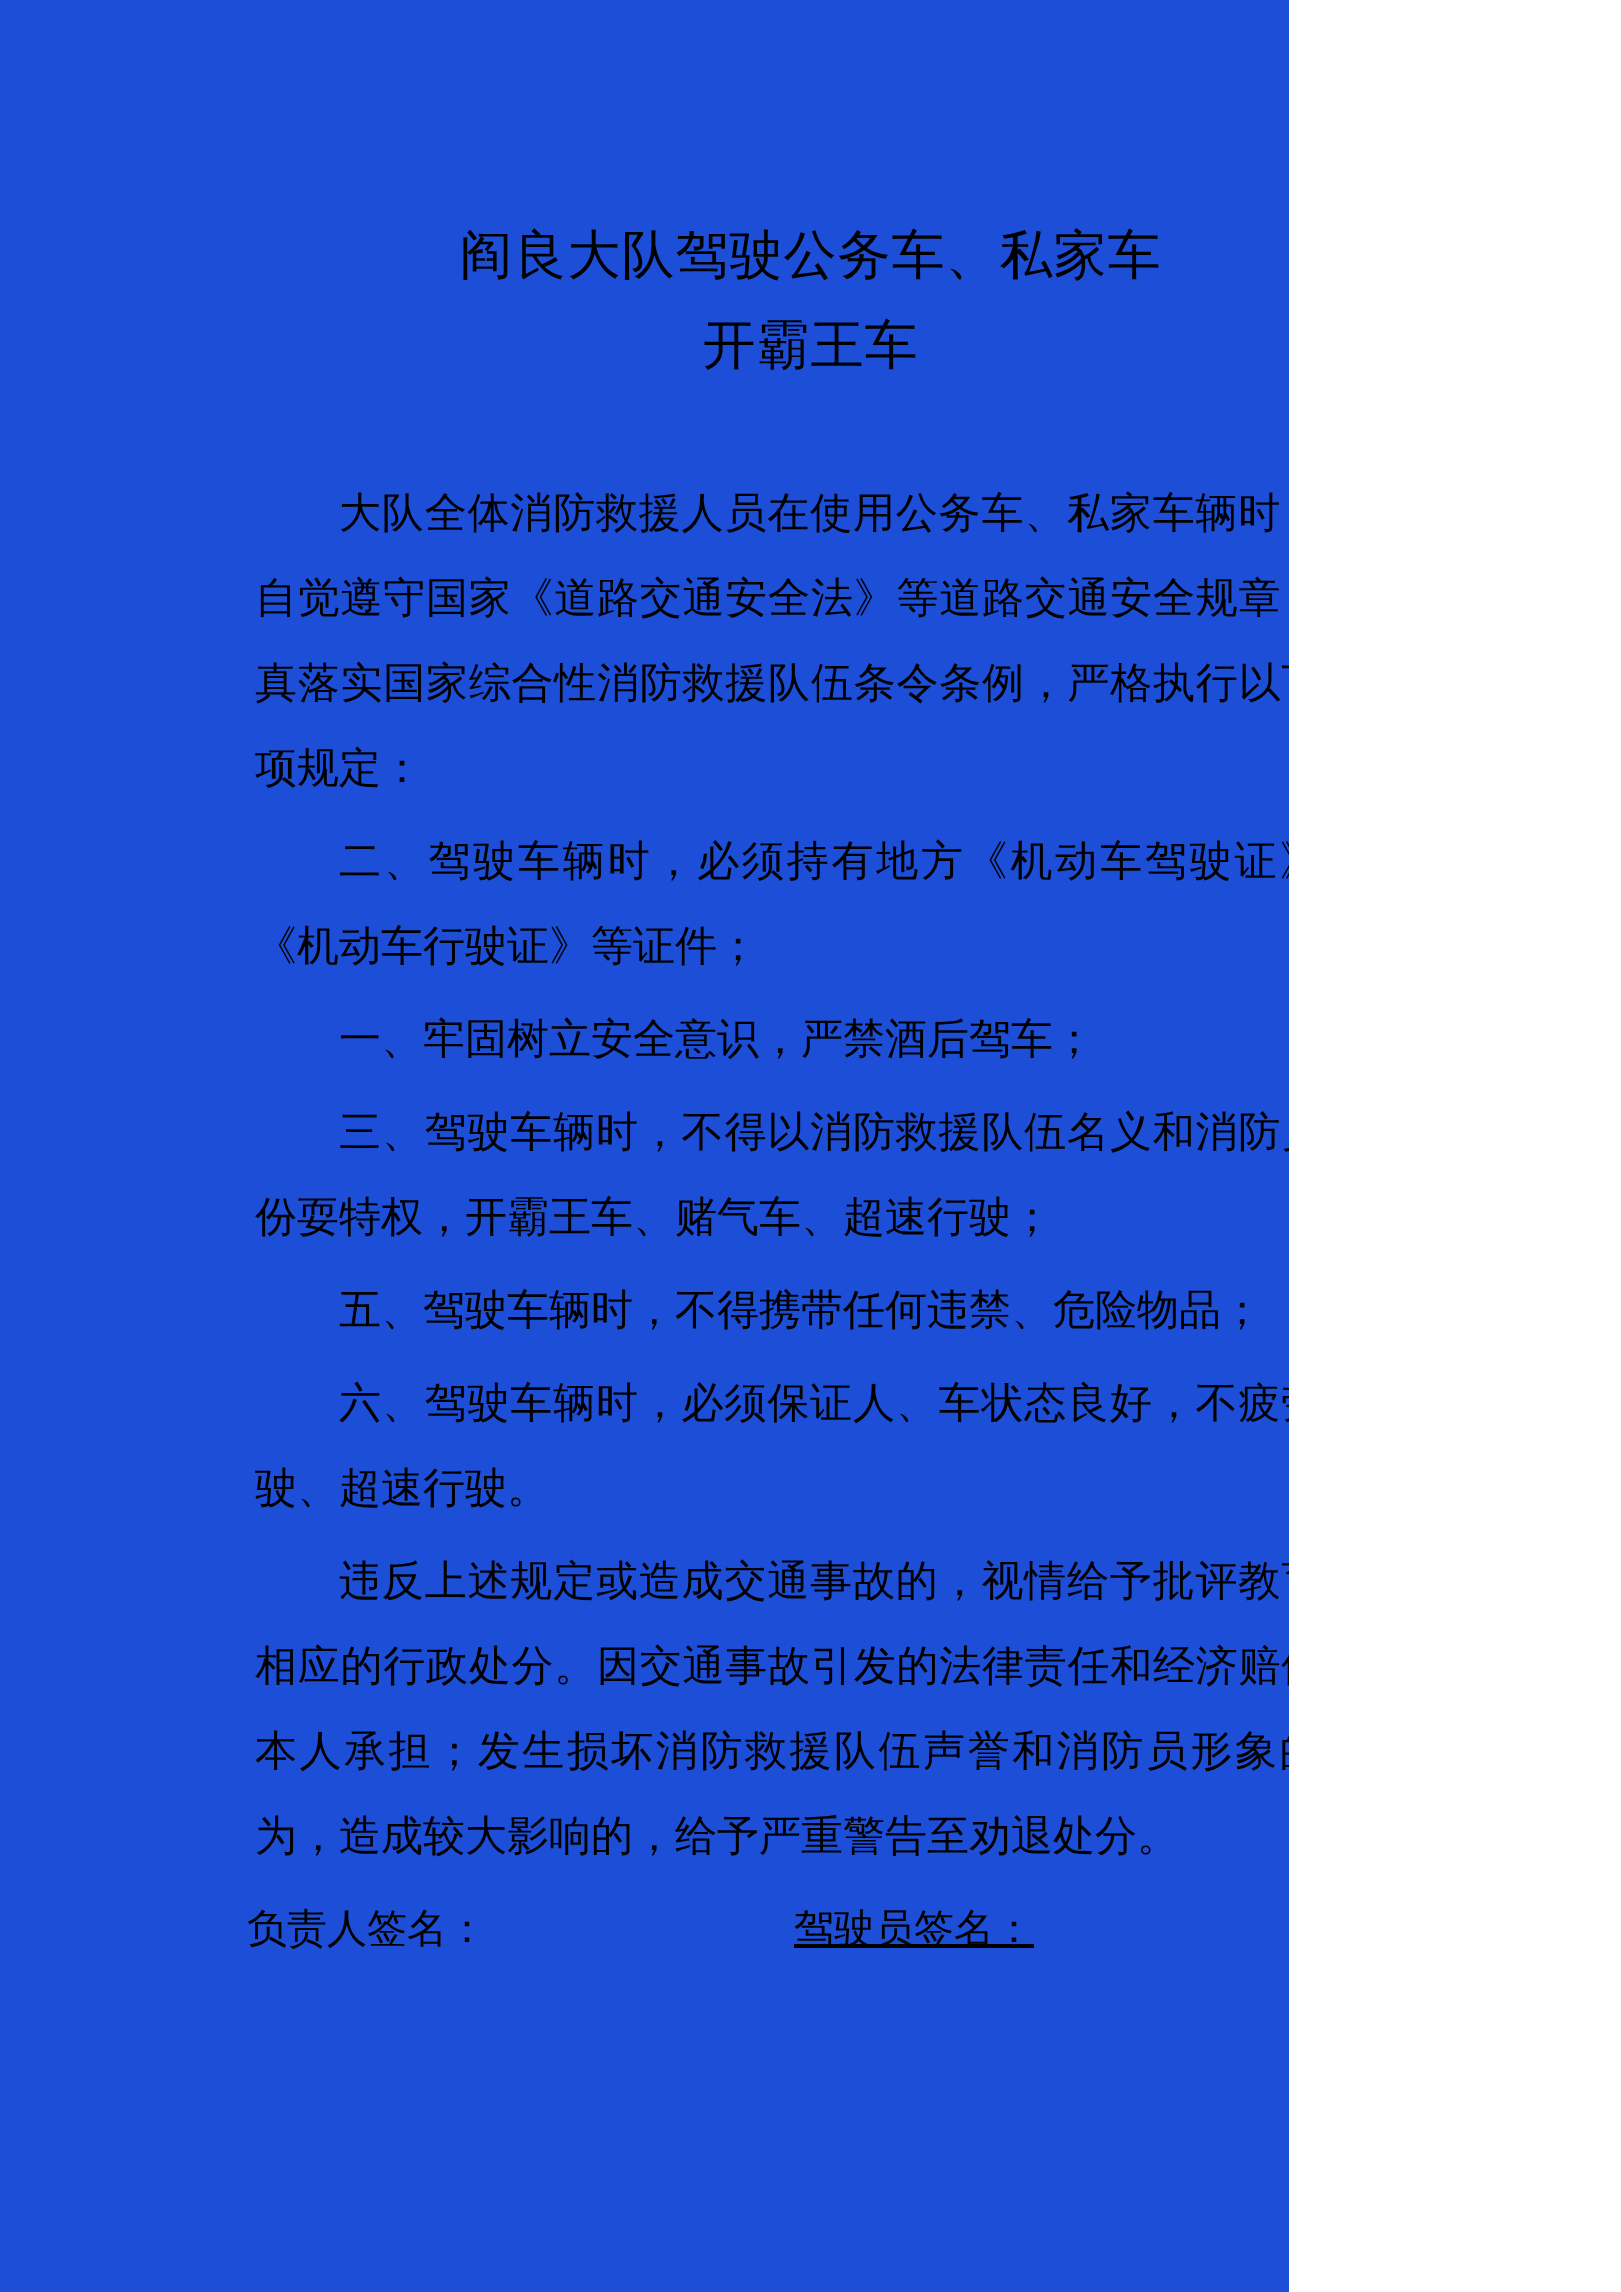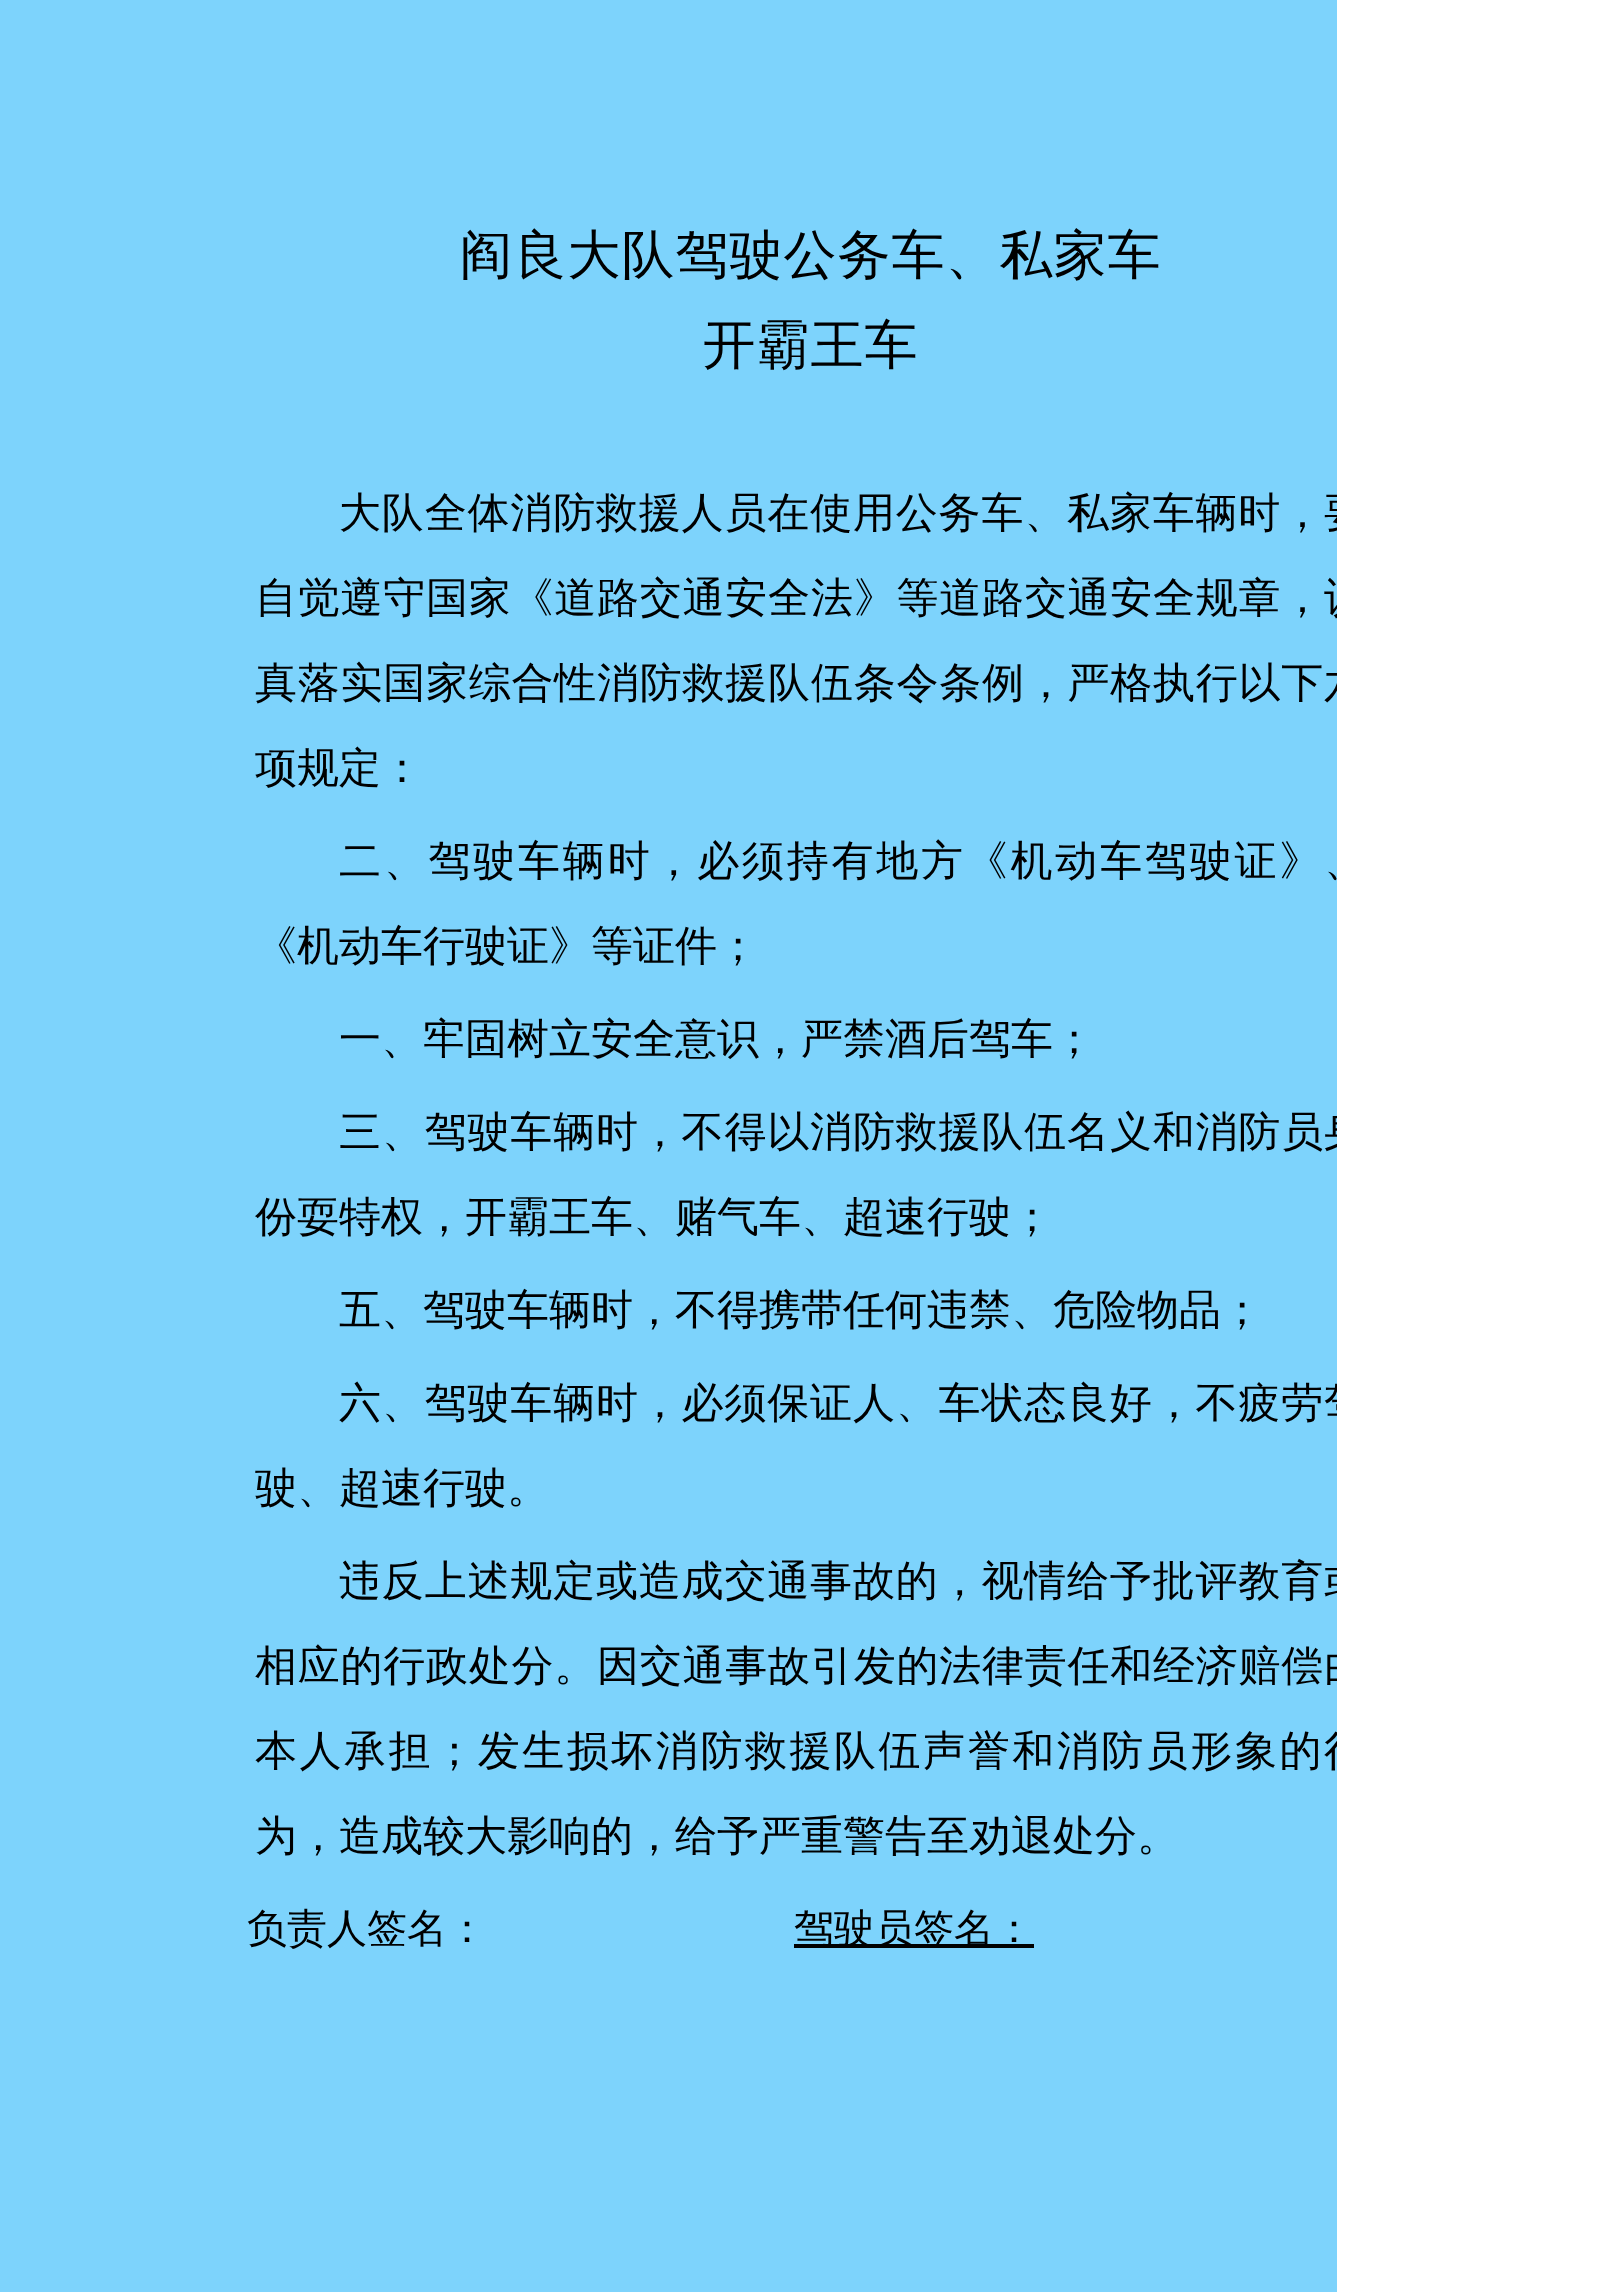--- a/index.html
+++ b/index.html
@@ -4,25 +4,24 @@
 <style>
   html, body {
     margin: 0;
     padding: 0;
     background: #ffffff;
   }
   .page {
     position: relative;
     width: 1289px;
     height: 2293px;
-    background: #7dd3fc;
+    background: #1d4ed8;
     color: #000000;
     font-family: "Liberation Sans", sans-serif;
     overflow: hidden;
-    padding-left: 48px;
   }
   .doc {
     position: absolute;
     left: 247px;
     top: 0;
     width: 1127px;
     padding-top: 210px;
   }
   .title {
     text-align: center;

